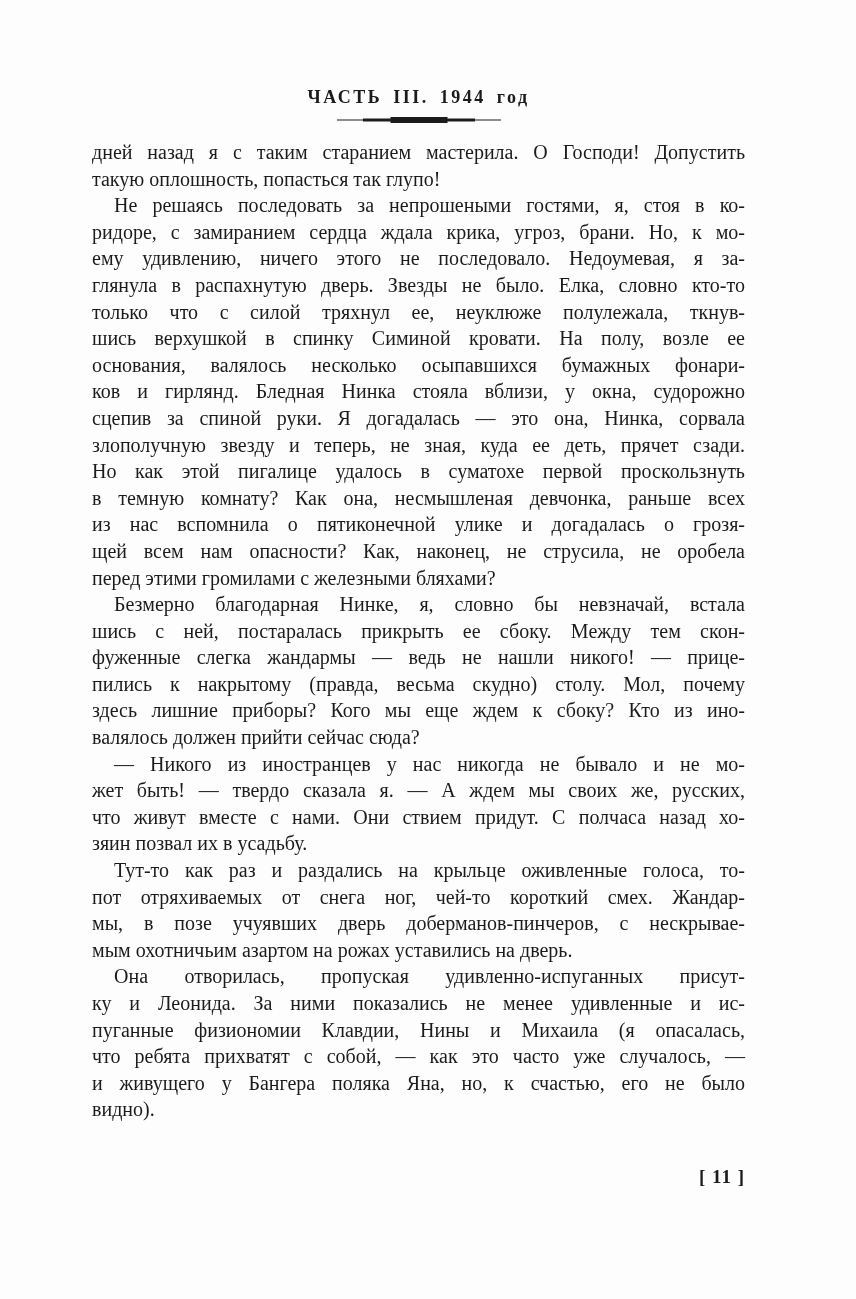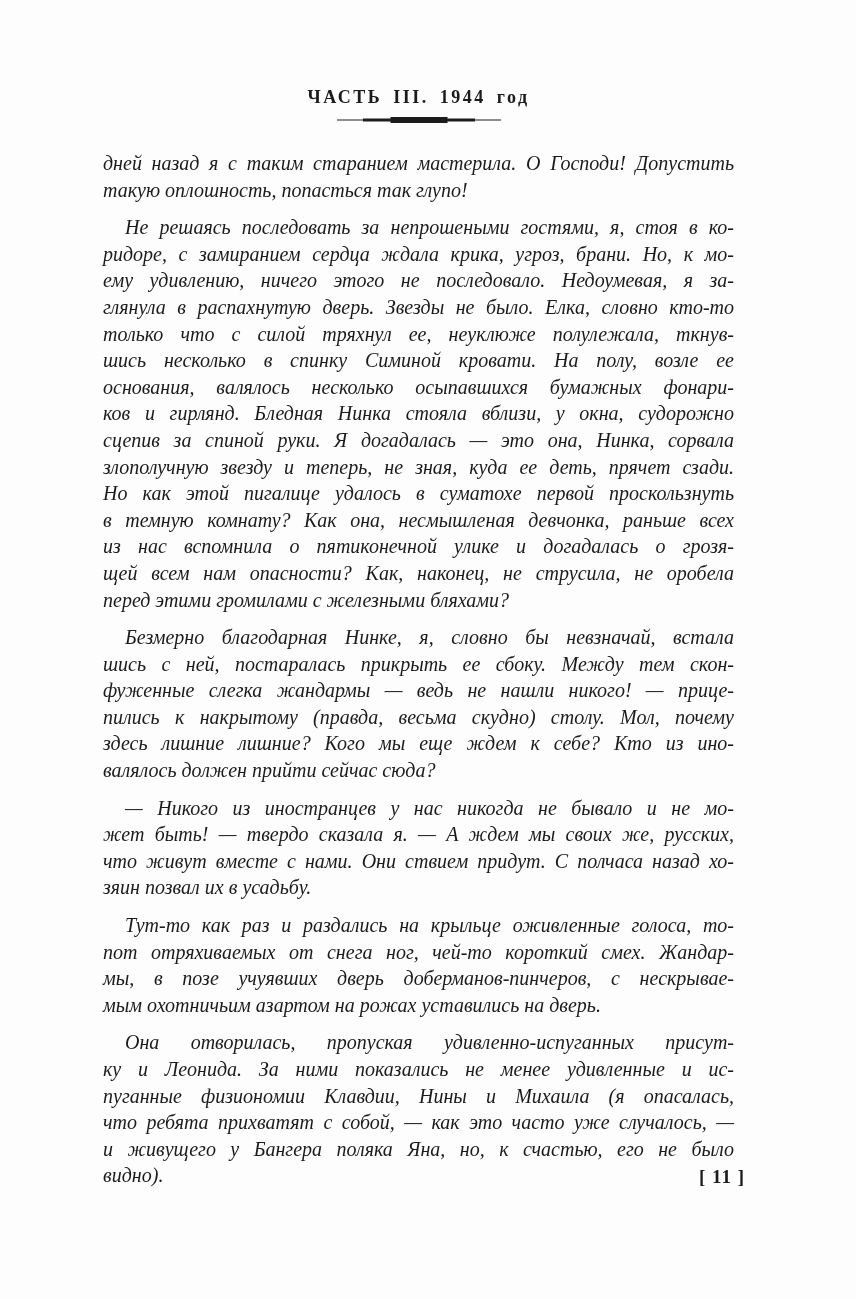--- a/index.html
+++ b/index.html
@@ -46,21 +46,21 @@
   .ornament .bar-mid   { width: 112px; height: 3px; }
   .ornament .bar-thick { width: 57px;  height: 6px; }
   .body-text {
     position: absolute;
     top: 139px;
     left: 92px;
     width: 653px;
     font-size: 20px;
     line-height: 26.6px;
   }
-  .paragraph { margin: 11px; font-style: italic; }
+  .paragraph { margin: 0; }
   .line {
     text-align: justify;
     text-align-last: justify;
   }
   .line.para-end { text-align-last: left; }
   .line.indented { text-indent: 22px; }
   .page-number {
     position: absolute;
     top: 1166px;
     left: 92px;
@@ -88,37 +88,37 @@
       <div class="paragraph">
         <div class="line">дней назад я с таким старанием мастерила. О Господи! Допустить</div>
         <div class="line para-end">такую оплошность, попасться так глупо!</div>
       </div>
       <div class="paragraph">
         <div class="line indented">Не решаясь последовать за непрошеными гостями, я, стоя в ко-</div>
         <div class="line">ридоре, с замиранием сердца ждала крика, угроз, брани. Но, к мо-</div>
         <div class="line">ему удивлению, ничего этого не последовало. Недоумевая, я за-</div>
         <div class="line">глянула в распахнутую дверь. Звезды не было. Елка, словно кто-то</div>
         <div class="line">только что с силой тряхнул ее, неуклюже полулежала, ткнув-</div>
-        <div class="line">шись несколько в спинку Симиной кровати. На полу, возле ее</div>
+        <div class="line">шись верхушкой в спинку Симиной кровати. На полу, возле ее</div>
         <div class="line">основания, валялось несколько осыпавшихся бумажных фонари-</div>
         <div class="line">ков и гирлянд. Бледная Нинка стояла вблизи, у окна, судорожно</div>
         <div class="line">сцепив за спиной руки. Я догадалась — это она, Нинка, сорвала</div>
         <div class="line">злополучную звезду и теперь, не зная, куда ее деть, прячет сзади.</div>
         <div class="line">Но как этой пигалице удалось в суматохе первой проскользнуть</div>
         <div class="line">в темную комнату? Как она, несмышленая девчонка, раньше всех</div>
         <div class="line">из нас вспомнила о пятиконечной улике и догадалась о грозя-</div>
         <div class="line">щей всем нам опасности? Как, наконец, не струсила, не оробела</div>
         <div class="line para-end">перед этими громилами с железными бляхами?</div>
       </div>
       <div class="paragraph">
         <div class="line indented">Безмерно благодарная Нинке, я, словно бы невзначай, встала</div>
         <div class="line">шись с ней, постаралась прикрыть ее сбоку. Между тем скон-</div>
         <div class="line">фуженные слегка жандармы — ведь не нашли никого! — прице-</div>
         <div class="line">пились к накрытому (правда, весьма скудно) столу. Мол, почему</div>
-        <div class="line">здесь лишние лишние? Кого мы еще ждем к себе? Кто из ино-</div>
+        <div class="line">здесь лишние приборы? Кого мы еще ждем к сбоку? Кто из ино-</div>
         <div class="line para-end">валялось должен прийти сейчас сюда?</div>
       </div>
       <div class="paragraph">
         <div class="line indented">—  Никого из иностранцев у нас никогда не бывало и не мо-</div>
         <div class="line">жет быть! — твердо сказала я. — А ждем мы своих же, русских,</div>
         <div class="line">что живут вместе с нами. Они ствием придут. С полчаса назад хо-</div>
         <div class="line para-end">зяин позвал их в усадьбу.</div>
       </div>
       <div class="paragraph">
         <div class="line indented">Тут-то как раз и раздались на крыльце оживленные голоса, то-</div>

